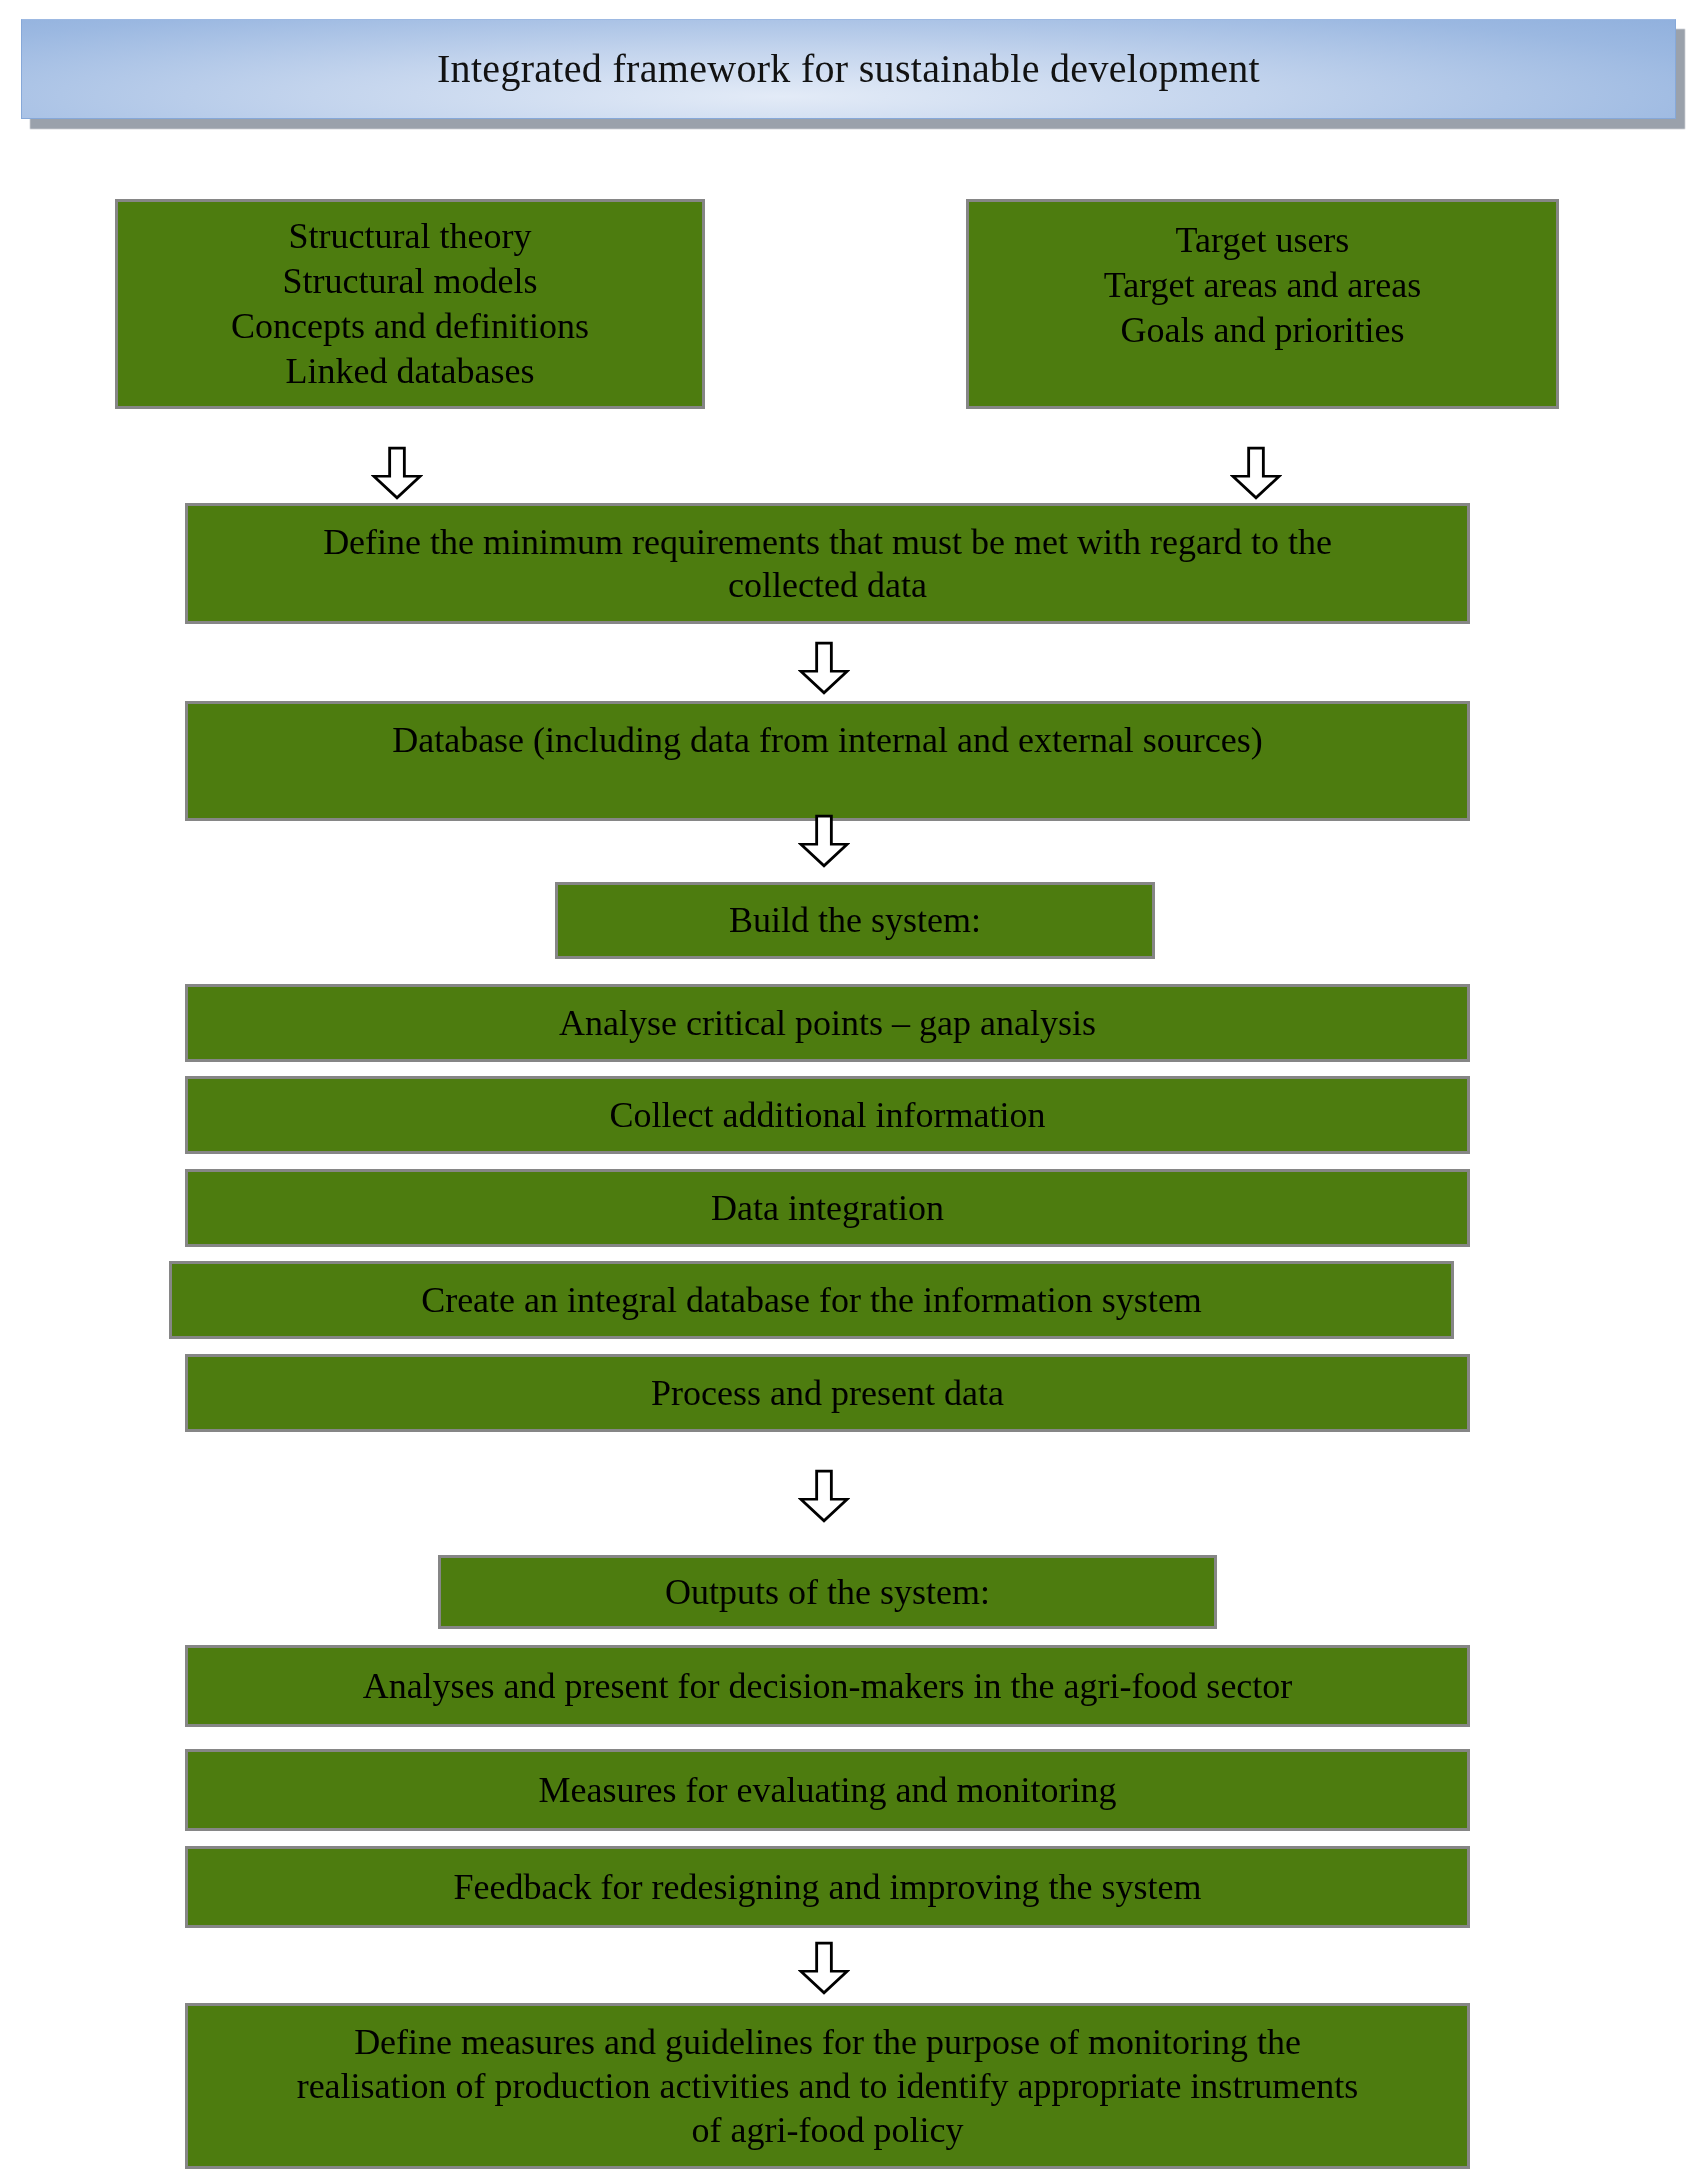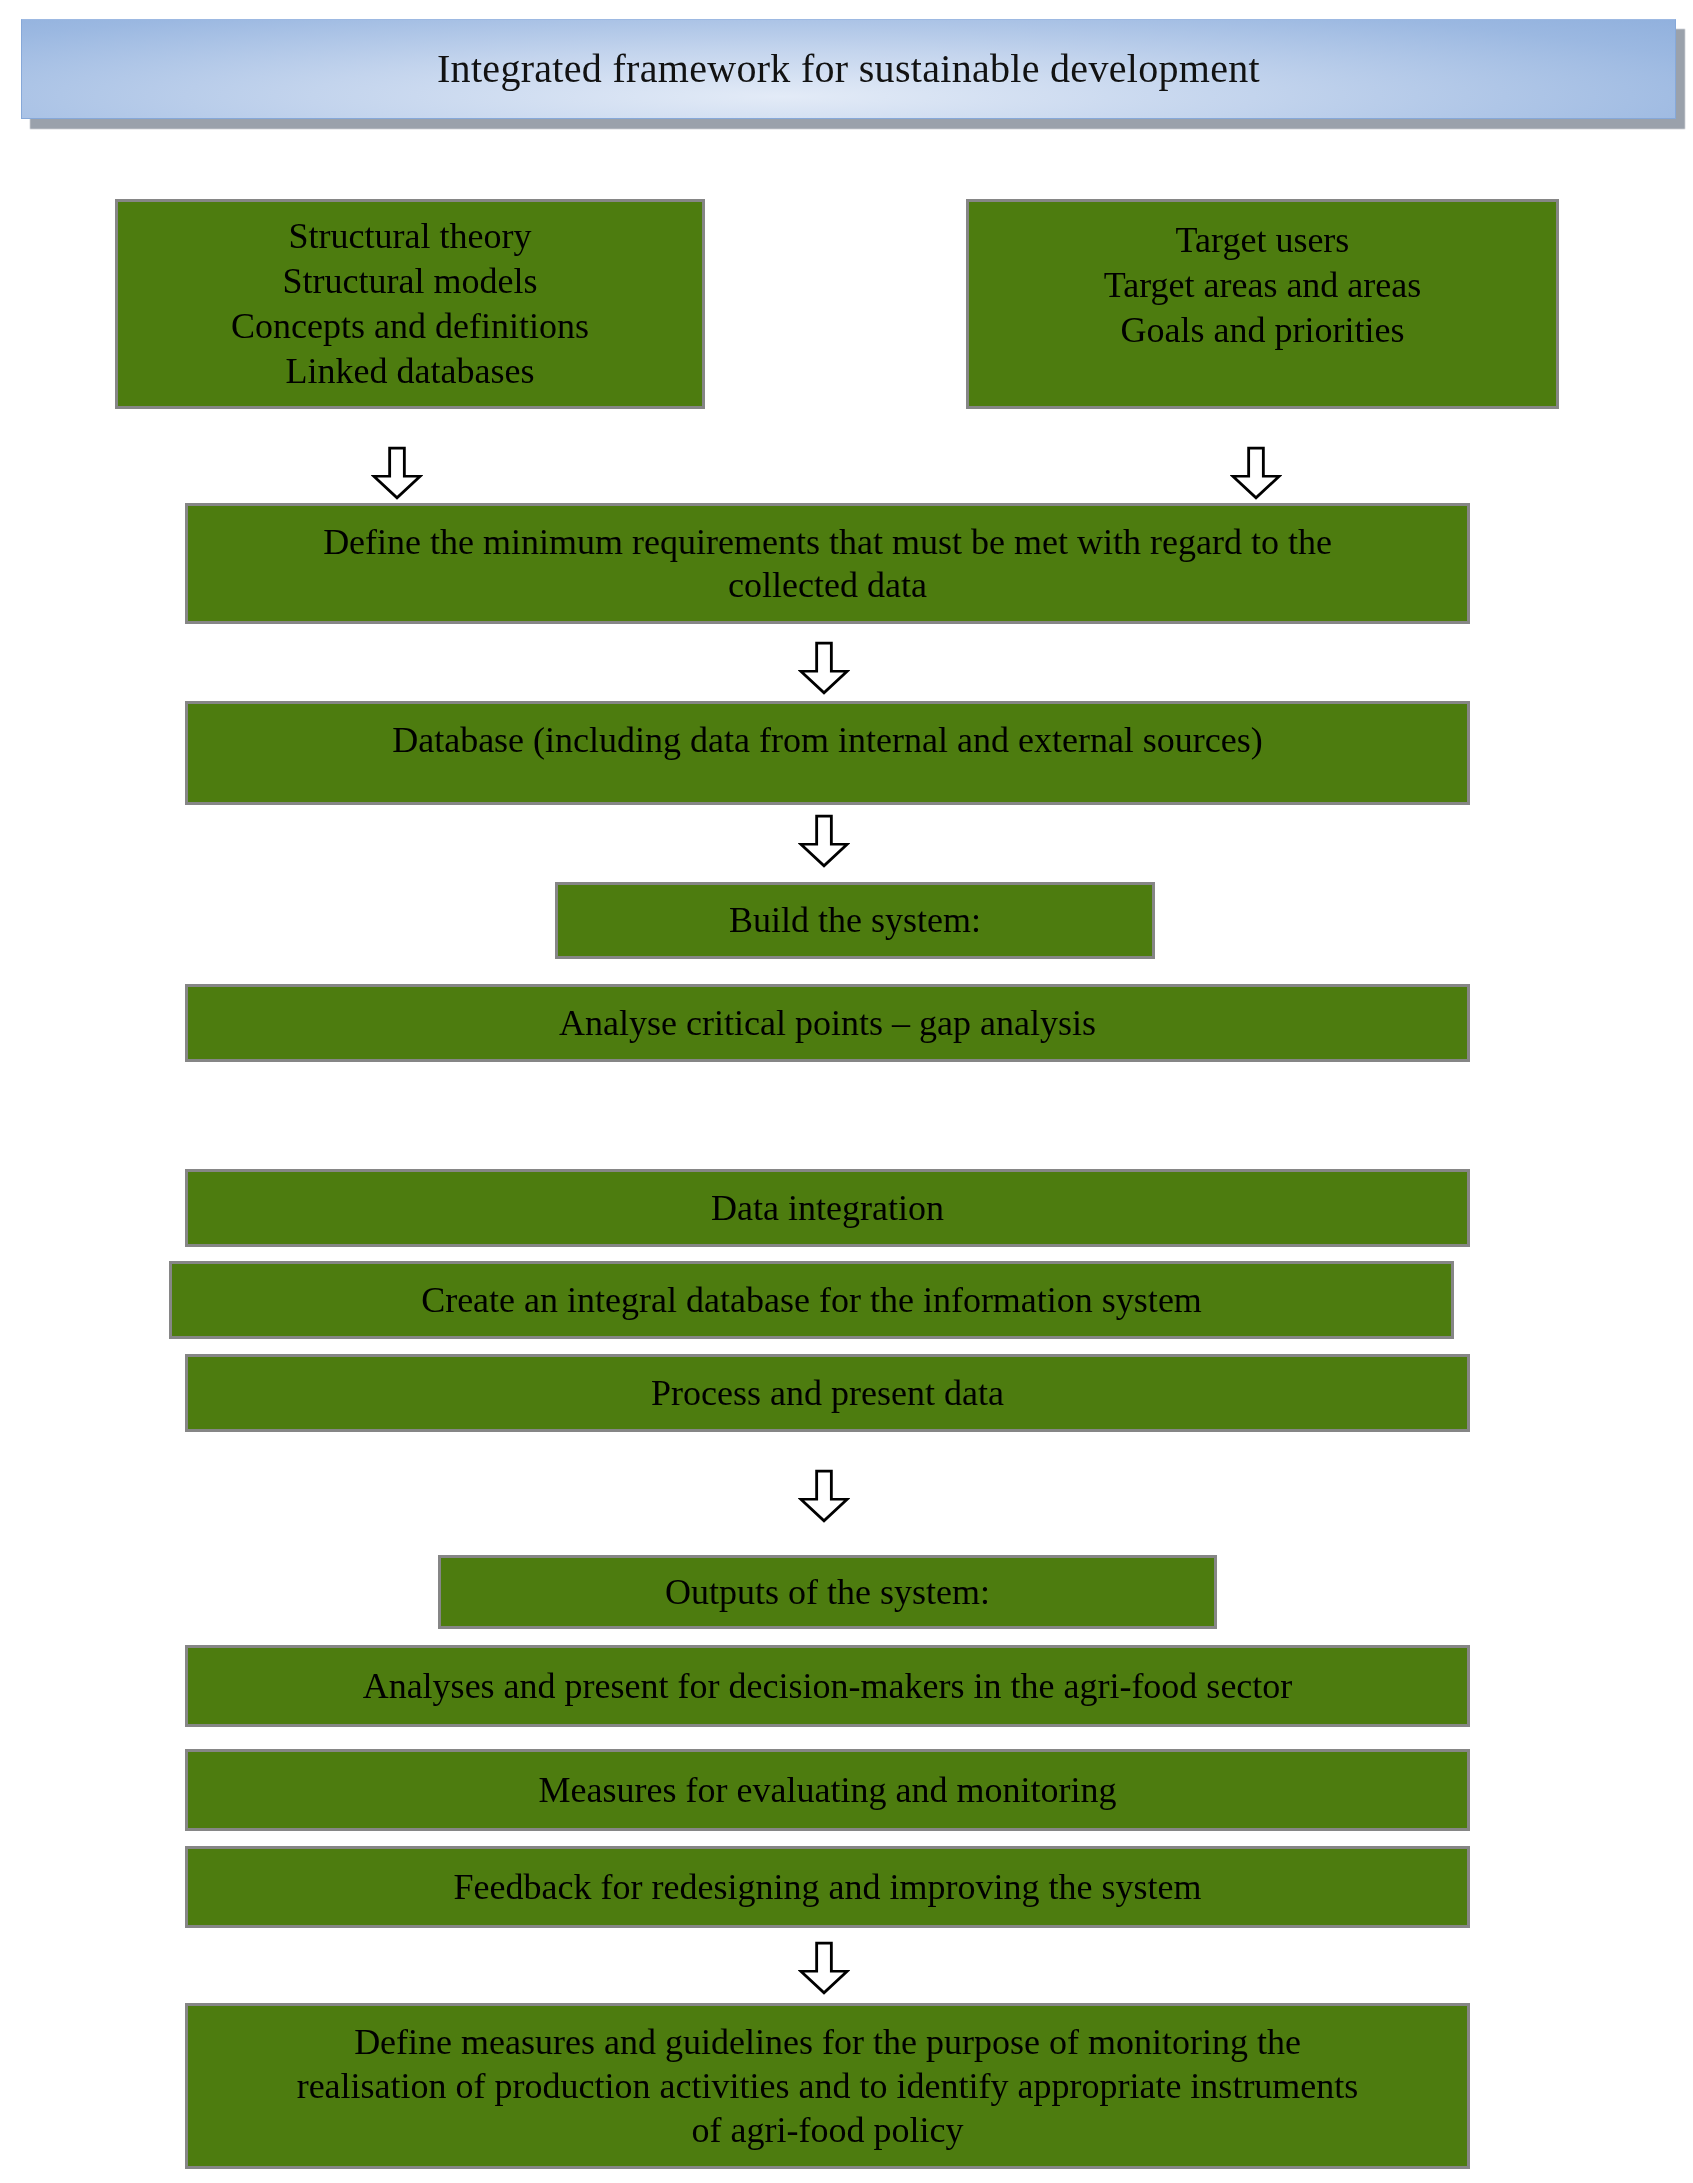--- a/index.html
+++ b/index.html
@@ -46,21 +46,21 @@
     line-height:43px;
     white-space:pre-line;
   }
   .fbox.top-align{
     align-items:flex-start;
   }
   
   .b-theory   {left:115px;  top:199px;  width:590px; height:210px; line-height:45px;}
   .b-targets  {left:966px; top:199px;  width:593px; height:210px; line-height:45px; padding-top:15.7px;}
   .b-define   {left:185px;  top:503px;  width:1285px; height:121px;}
-  .b-database {left:185px;  top:701px; width:1285px; height:104px; padding-top:14.6px;}
+  .b-database {left:185px;  top:701px; width:1285px; height:120px; padding-top:14.6px;}
   .b-build    {left:555px;  top:882px; width:600px; height:77px;}
   .b-step0    {left:185px;  top:984px; width:1285px; height:78px;}
   .b-step1    {left:185px;  top:1076px; width:1285px; height:78px;}
   .b-step2    {left:185px;  top:1169px; width:1285px; height:78px;}
   .b-step3    {left:169px;  top:1261px; width:1285px; height:78px;justify-content:center;}
   .b-step4    {left:185px;  top:1354px; width:1285px; height:78px;}
   .b-outputs  {left:438px;  top:1555px; width:779px; height:74px;}
   .b-out0     {left:185px;  top:1645px; width:1285px; height:82px;}
   .b-out1     {left:185px;  top:1749px; width:1285px; height:82px;}
   .b-out2     {left:185px;  top:1846px; width:1285px; height:82px;}
@@ -131,20 +131,23 @@
     </svg>
   </div>
 
   <div class="fbox b-build">
     <span>Build the system:</span>
   </div>
 
   <div class="fbox b-step0">
     <span>Analyse critical points – gap analysis</span>
   </div>
+  <div class="fbox b-step1">
+    <span>Collect additional information</span>
+  </div>
   <div class="fbox b-step2">
     <span>Data integration</span>
   </div>
   <div class="fbox b-step3">
     <span>Create an integral database for the information system</span>
   </div>
   <div class="fbox b-step4">
     <span>Process and present data</span>
   </div>
 

